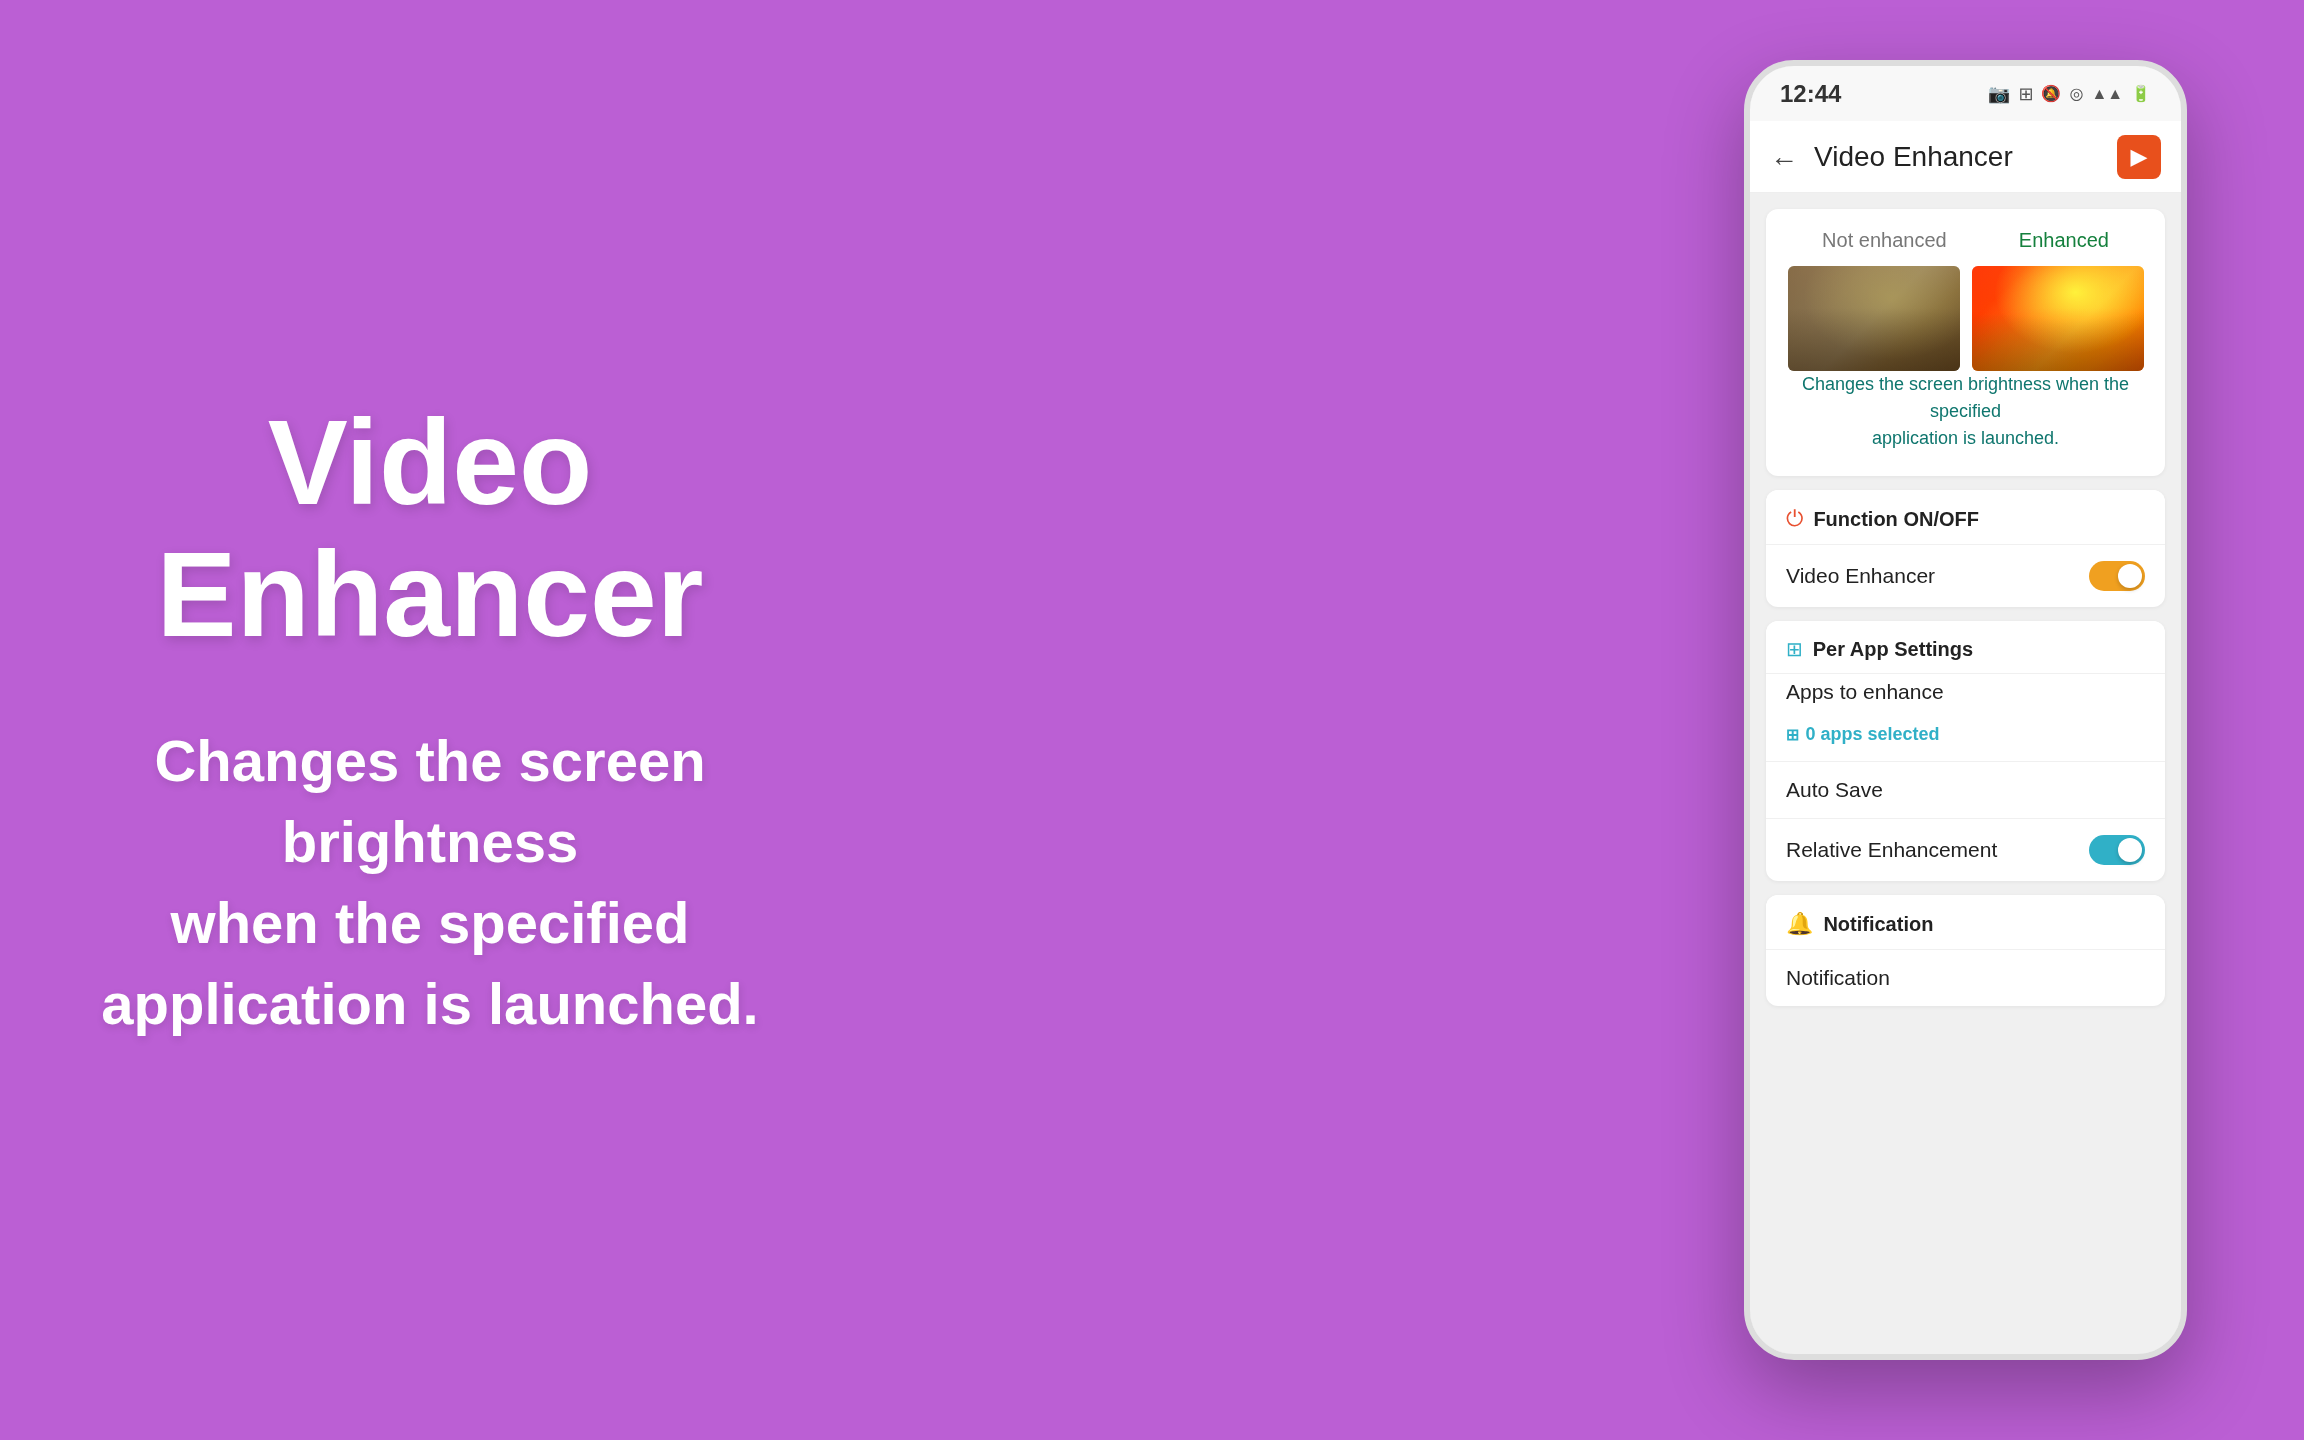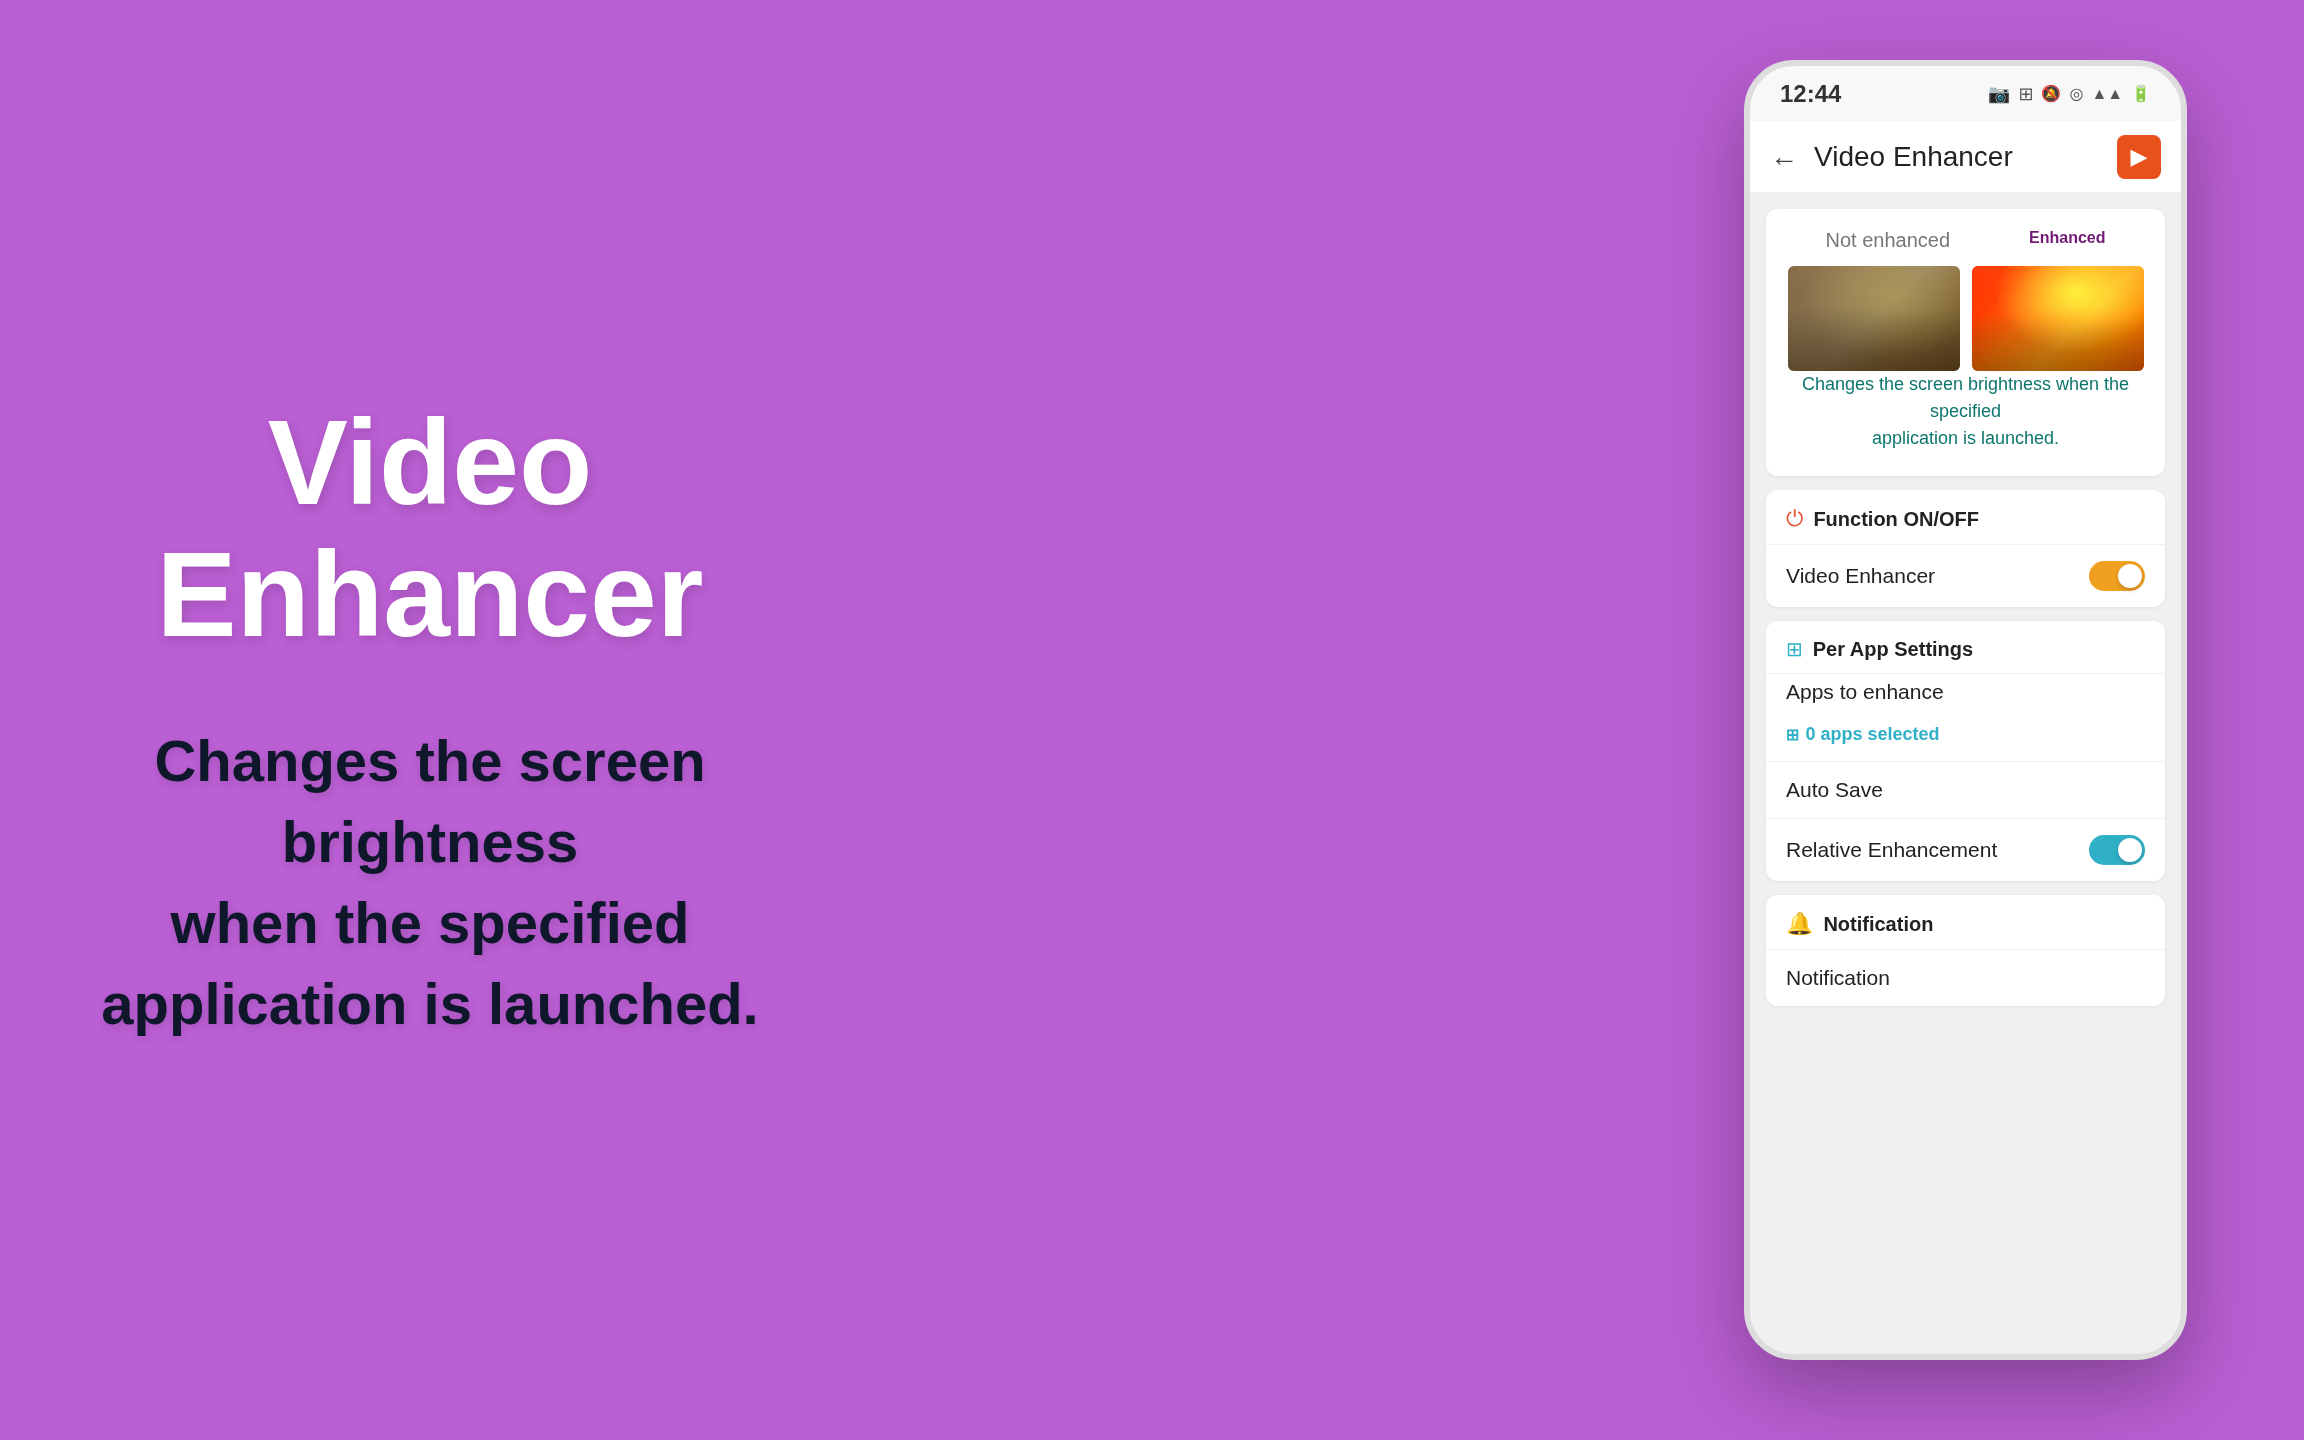--- a/index.html
+++ b/index.html
@@ -33,21 +33,21 @@
       color: #fff;
       text-align: center;
       margin-bottom: 60px;
       line-height: 1.1;
       text-shadow: 2px 4px 12px rgba(0,0,0,0.15);
     }
 
     .app-subtitle {
       font-size: 58px;
       font-weight: 800;
-      color: #0f172a;
+      color: #ffffff;
       text-align: center;
       line-height: 1.4;
       text-shadow: 1px 3px 8px rgba(0,0,0,0.12);
     }
 
     
     .phone-container {
       position: absolute;
       right: 60px;
       top: 60px;
@@ -152,23 +152,23 @@
       margin-bottom: 14px;
     }
 
     .preview-label-not {
       font-size: 20px;
       color: #777;
       font-weight: 400;
     }
 
     .preview-label-enhanced {
-      font-size: 16px;
-      color: #701a75;
-      font-weight: 700;
+      font-size: 20px;
+      color: #15803d;
+      font-weight: 400;
     }
 
     .preview-images {
       display: flex;
       gap: 12px;
       justify-content: center;
     }
 
     .preview-img {
       width: 172px;

